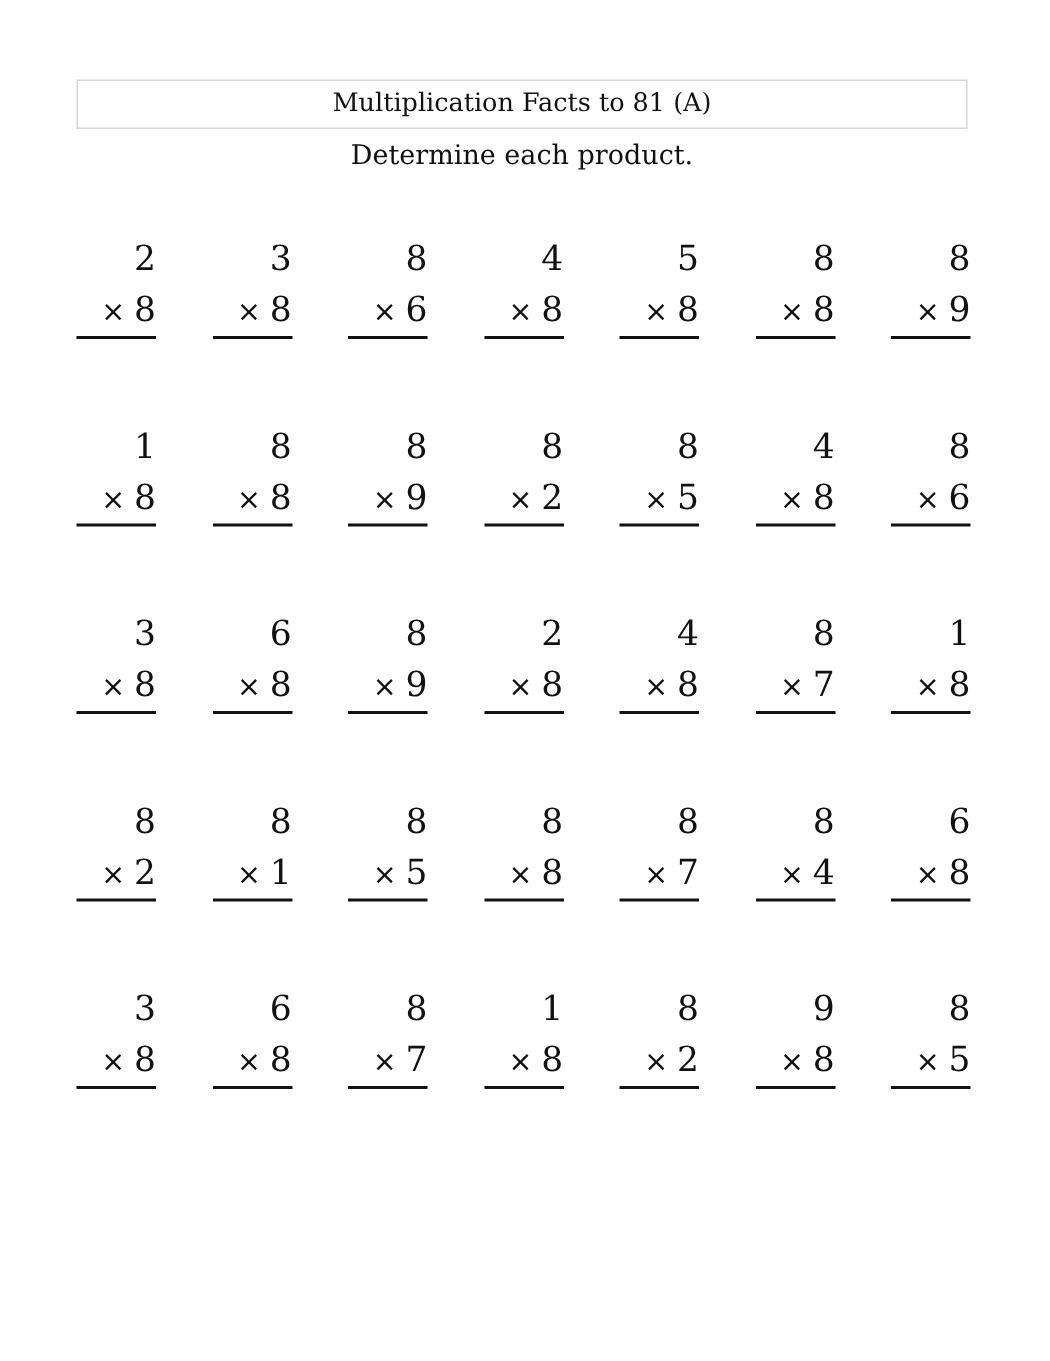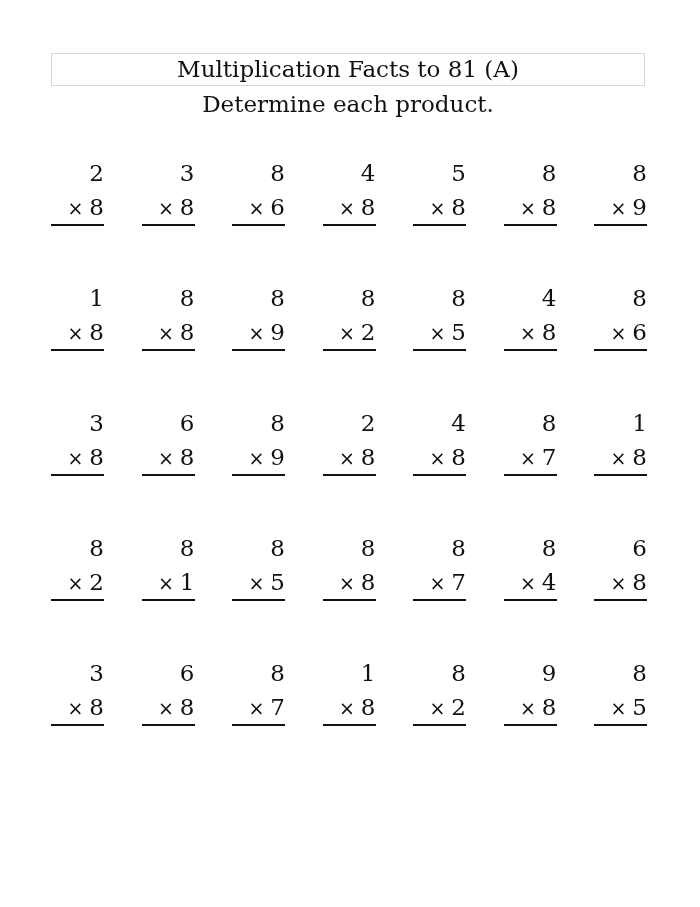--- a/index.html
+++ b/index.html
@@ -17,30 +17,30 @@
     }
     .title-box {
       position: absolute;
       left: 51px;
       top: 53px;
       width: 594px;
       height: 33px;
       border: 1px solid #d6d6d6;
       box-sizing: border-box;
       text-align: center;
-      font-size: 23px;
+      font-size: 17px;
       line-height: 31px;
     }
     .subtitle {
       position: absolute;
       left: 51px;
       top: 88px;
       width: 594px;
       text-align: center;
-      font-size: 23px;
+      font-size: 18px;
       line-height: 32px;
     }
     .grid {
       position: absolute;
       left: 51px;
       top: 156px;
       width: 596px;
     }
     .row {
       display: flex;

